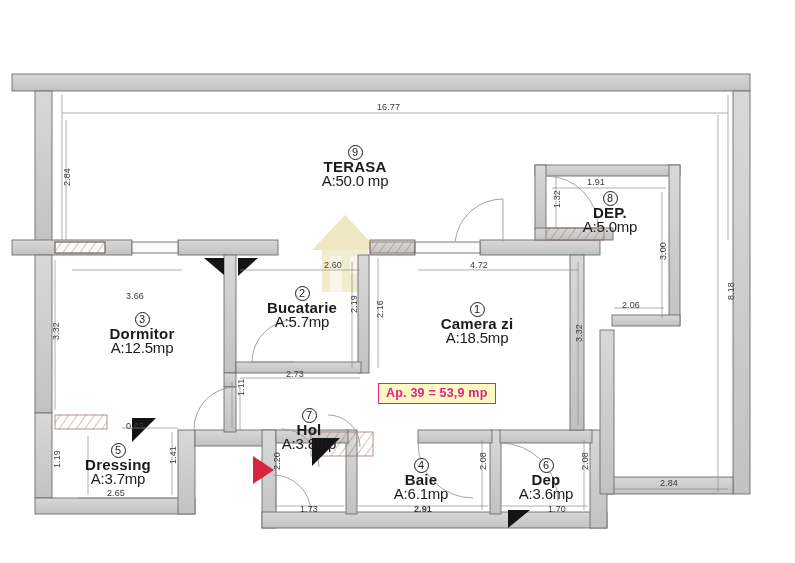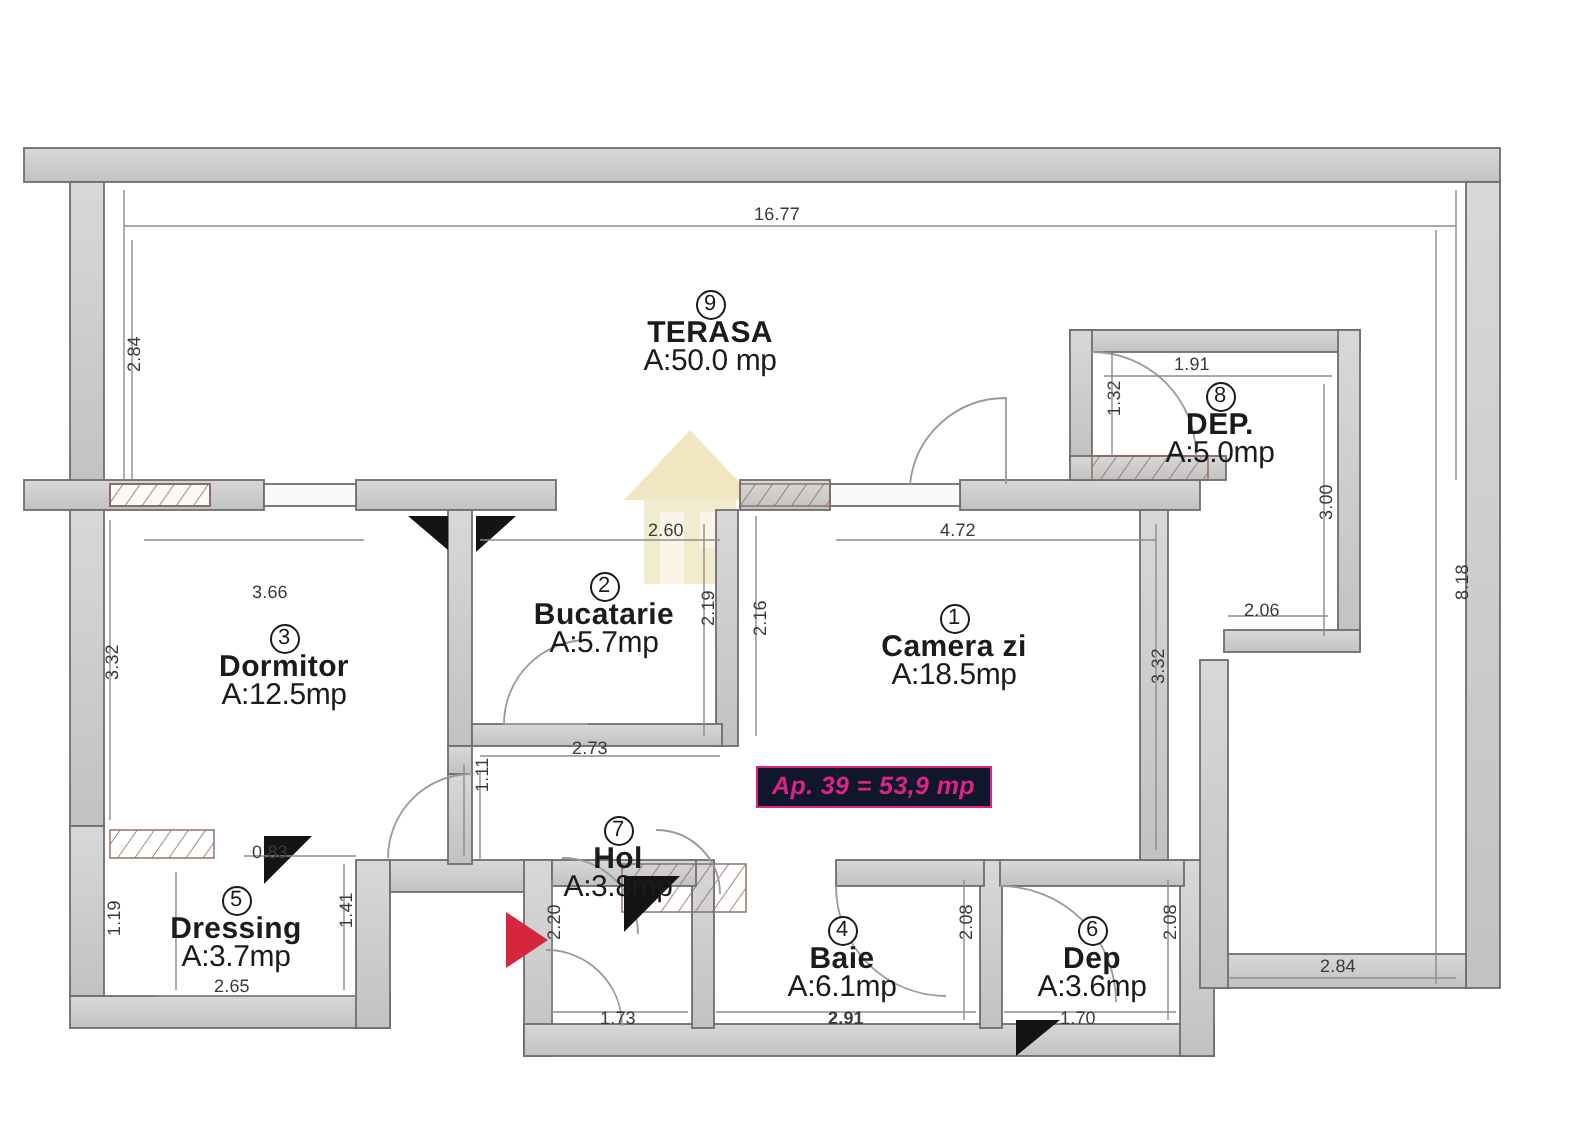--- a/index.html
+++ b/index.html
@@ -17,22 +17,22 @@
   }
   .room-name{font-size:15px;font-weight:bold;letter-spacing:.2px;line-height:14px;}
   .room-area{font-size:15px;font-weight:normal;line-height:14px;letter-spacing:-.2px;}
   .dim{
     position:absolute;font-size:9px;color:#3a3a3a;white-space:nowrap;
     letter-spacing:.1px;
   }
   .dim.vert{transform-origin:left top;}
   .apt-badge{
     position:absolute;border:1.4px solid #e0218a;color:#e0218a;
-    font-size:12.5px;font-weight:bold;padding:2px 7px 3px 7px;background:#0f172a;
-    white-space:nowrap;letter-spacing:.2px;font-style:italic;
+    font-size:12.5px;font-weight:bold;padding:2px 7px 3px 7px;background:#fef9c3;
+    white-space:nowrap;letter-spacing:.2px;
   }
 </style>
 </head>
 <body>
 
 <svg id="plan" viewBox="0 0 795 563">
   <defs>
     <pattern id="hatch" width="7" height="7" patternUnits="userSpaceOnUse" patternTransform="rotate(35)">
       <line x1="0" y1="0" x2="0" y2="7" stroke="#8d6a5e" stroke-width="0.8"></line>
     </pattern>
@@ -247,19 +247,19 @@
 <div class="dim vert" style="left:168px;top:464px;transform:rotate(-90deg);">1.41</div>
 <div class="dim vert" style="left:52px;top:468px;transform:rotate(-90deg);">1.19</div>
 <div class="dim" style="left:107px;top:488px;">2.65</div>
 
 <div class="dim vert" style="left:272px;top:470px;transform:rotate(-90deg);">2.20</div>
 <div class="dim vert" style="left:478px;top:470px;transform:rotate(-90deg);">2.08</div>
 <div class="dim vert" style="left:580px;top:470px;transform:rotate(-90deg);">2.08</div>
 
 <div class="dim" style="left:300px;top:504px;">1.73</div>
 <div class="dim" style="left:414px;top:504px;font-weight:bold;">2.91</div>
-<div class="dim" style="left:530px;top:504px;">1.70</div>
+<div class="dim" style="left:548px;top:504px;">1.70</div>
 <div class="dim" style="left:660px;top:478px;">2.84</div>
 
 <div class="dim" style="left:587px;top:177px;">1.91</div>
 <div class="dim vert" style="left:552px;top:208px;transform:rotate(-90deg);">1.32</div>
 <div class="dim vert" style="left:658px;top:260px;transform:rotate(-90deg);">3.00</div>
 <div class="dim" style="left:622px;top:300px;">2.06</div>
 
 </body></html>

